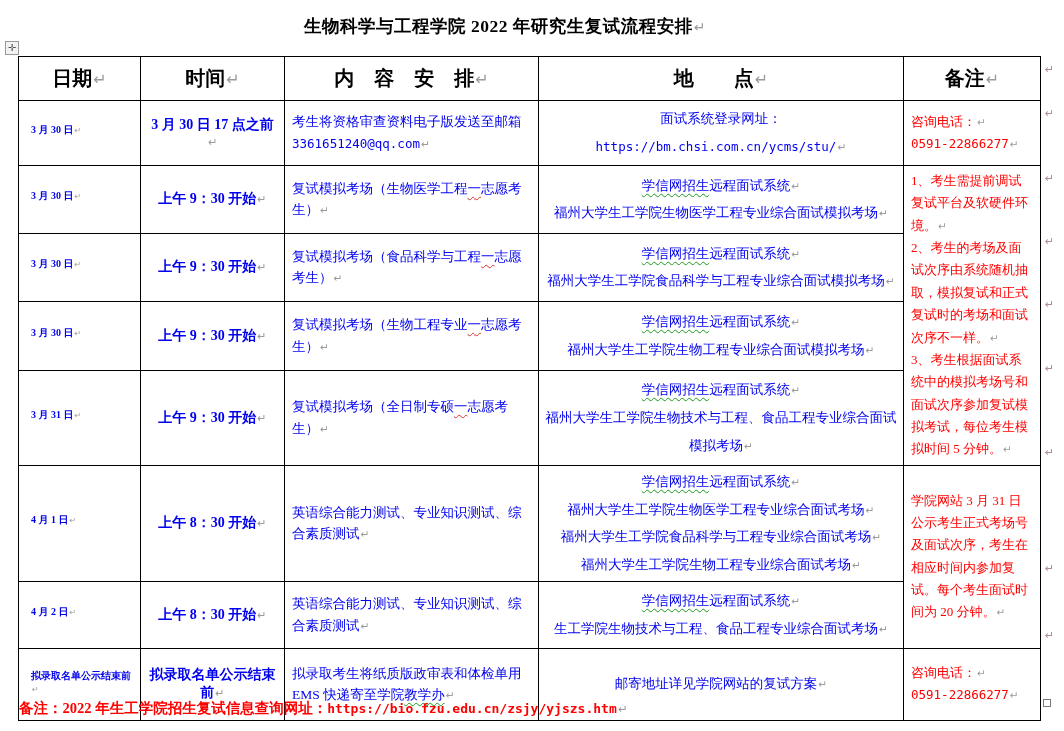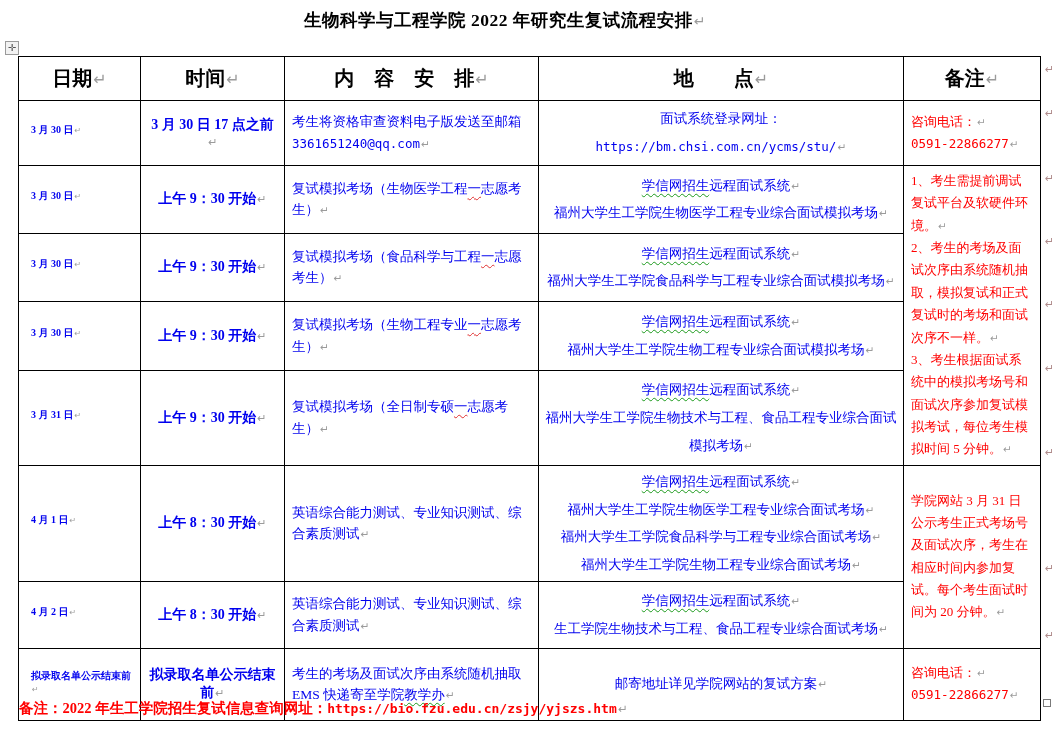--- a/index.html
+++ b/index.html
@@ -1,20 +1,20 @@
 <!DOCTYPE html>
 <html><head>
 <meta charset="utf-8">
 <style>
   * { margin:0; padding:0; box-sizing:border-box; }
   html,body { width:1064px; height:731px; background:#ffffff; overflow:hidden;
     font-family:"Liberation Serif","DejaVu Serif",serif; }
   .page { position:relative; width:1064px; height:731px; background:#fff; }
 
-  .title { position:absolute; top:8px; left:0; width:1010px; text-align:center;
+  .title { position:absolute; top:14px; left:0; width:1010px; text-align:center;
     font-size:17.5px; font-weight:bold; color:#000; letter-spacing:0.5px; }
 
   .move-handle { position:absolute; left:5px; top:41px; width:14px; height:14px;
     border:1px solid #9a9a9a; background:#f2f2f2; color:#555; font-size:10px;
     line-height:12px; text-align:center; cursor:move;
     font-family:"DejaVu Sans",sans-serif; }
 
   table.sched { position:absolute; left:18px; top:56px; width:1022px;
     border-collapse:collapse; table-layout:fixed; }
   table.sched th, table.sched td { border:1px solid #000; vertical-align:middle;
@@ -186,21 +186,21 @@
           </td>
         </tr>
         <tr style="height: 72px;">
           <td class="c-date">
             <div class="para"><span>拟录取名单公示结束前</span><span class="pilcrow">↵</span></div>
           </td>
           <td class="c-time">
             <div class="para"><span>拟录取名单公示结束前</span><span class="pilcrow">↵</span></div>
           </td>
           <td class="c-content">
-            <div class="para"><span>考生的考场及面试次序由系统随机抽取</span><span class="seg-bold">EMS 快递</span><span>寄至学院</span><span class="wavy-green">教学办</span><span class="pilcrow">↵</span></div>
+            <div class="para"><span>拟录取考生将纸质版政审表和体检单用</span><span class="seg-bold">EMS 快递</span><span>寄至学院</span><span class="wavy-green">教学办</span><span class="pilcrow">↵</span></div>
           </td>
           <td class="c-loc">
             <div class="para"><span>邮寄地址详见学院网站的复试方案</span><span class="pilcrow">↵</span></div>
           </td>
           <td class="c-remark">
             <div class="para"><span>咨询电话：</span><span class="pilcrow">↵</span></div>
             <div class="para"><span class="mono">0591-22866277</span><span class="pilcrow">↵</span></div>
           </td>
         </tr>
       </tbody>

